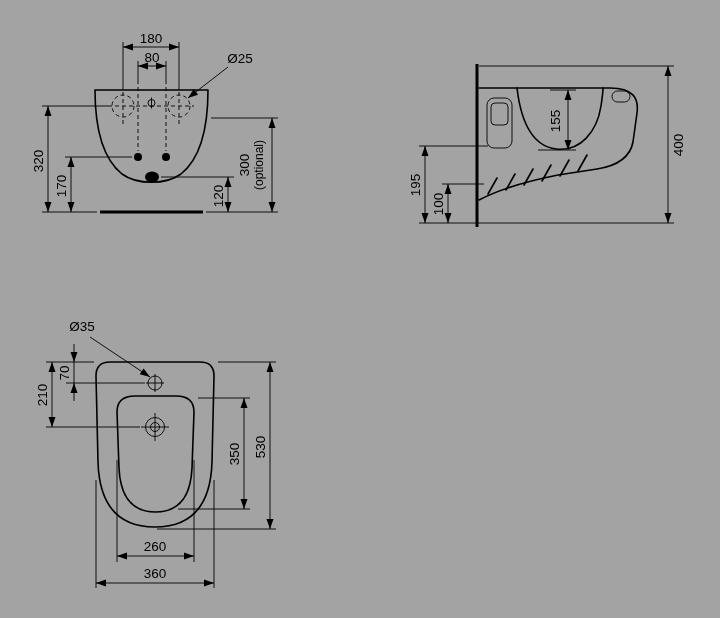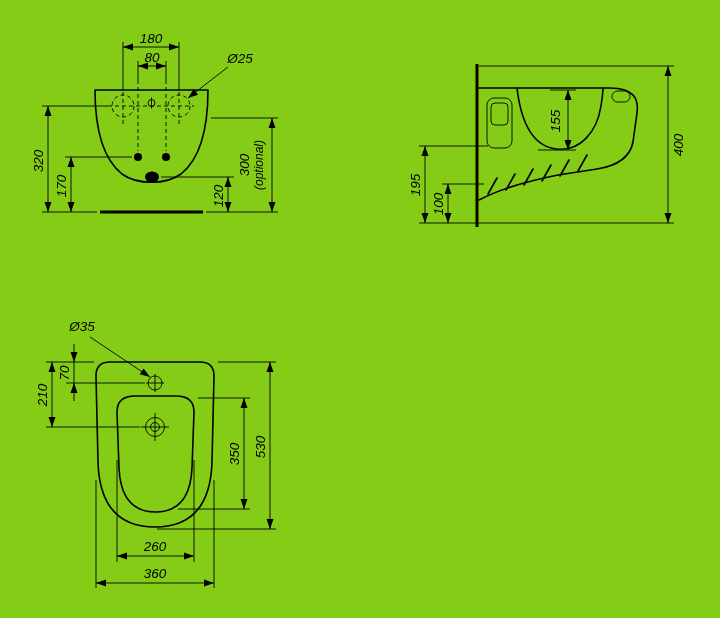--- a/index.html
+++ b/index.html
@@ -1,16 +1,16 @@
 <!DOCTYPE html>
 <html><head>
 <meta charset="utf-8">
 <style>
   html,body{margin:0;padding:0;background:#ffffff;}
-  .stage{position:relative;width:720px;height:618px;background:#84cc16;overflow:hidden;font-style:italic;}
+  .stage{position:relative;width:720px;height:618px;background:#a3a3a3;overflow:hidden;}
   svg{display:block;}
   .outline{fill:none;stroke:#000;stroke-width:1.6;stroke-linejoin:round;stroke-linecap:round;}
   .thin{fill:none;stroke:#000;stroke-width:0.9;}
   .dashed{fill:none;stroke:#000;stroke-width:0.9;stroke-dasharray:4 3;}
   .thick{fill:none;stroke:#000;stroke-width:3.2;}
   .wall{fill:none;stroke:#000;stroke-width:3;}
   .fill{fill:#000;stroke:none;}
   .lbl{font-family:"Liberation Sans",sans-serif;font-size:13.5px;fill:#000;}
   .lbl-sm{font-family:"Liberation Sans",sans-serif;font-size:12px;fill:#000;}
 </style>

